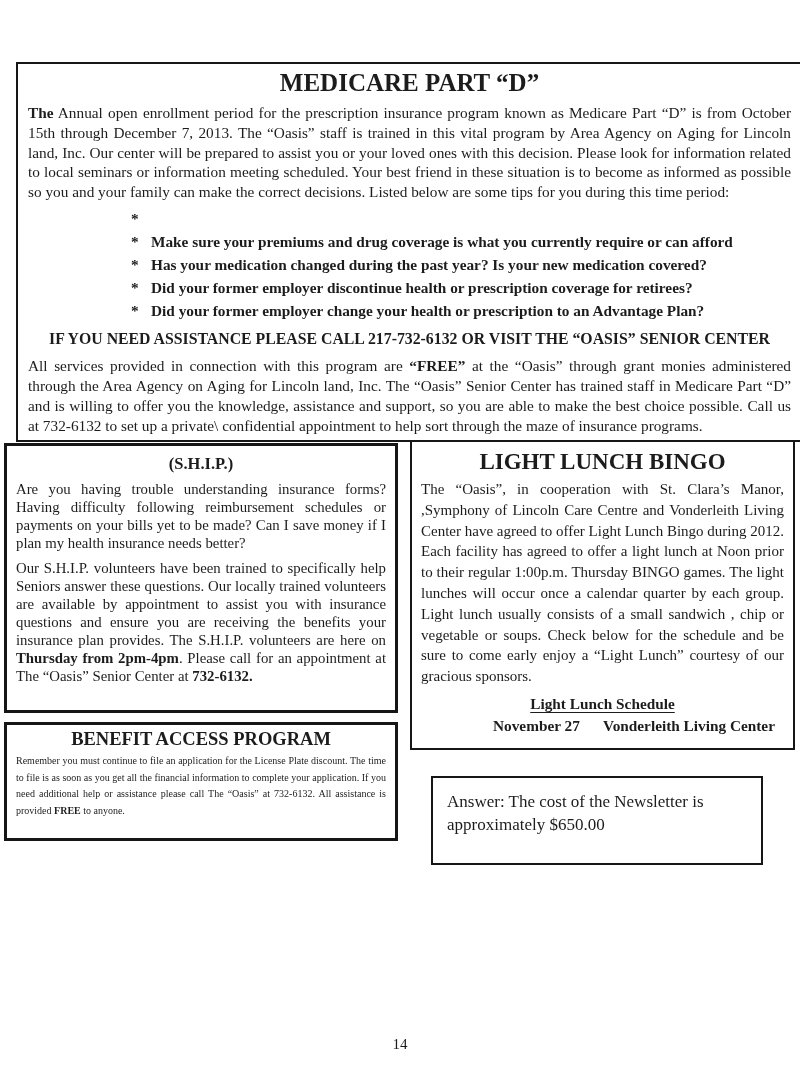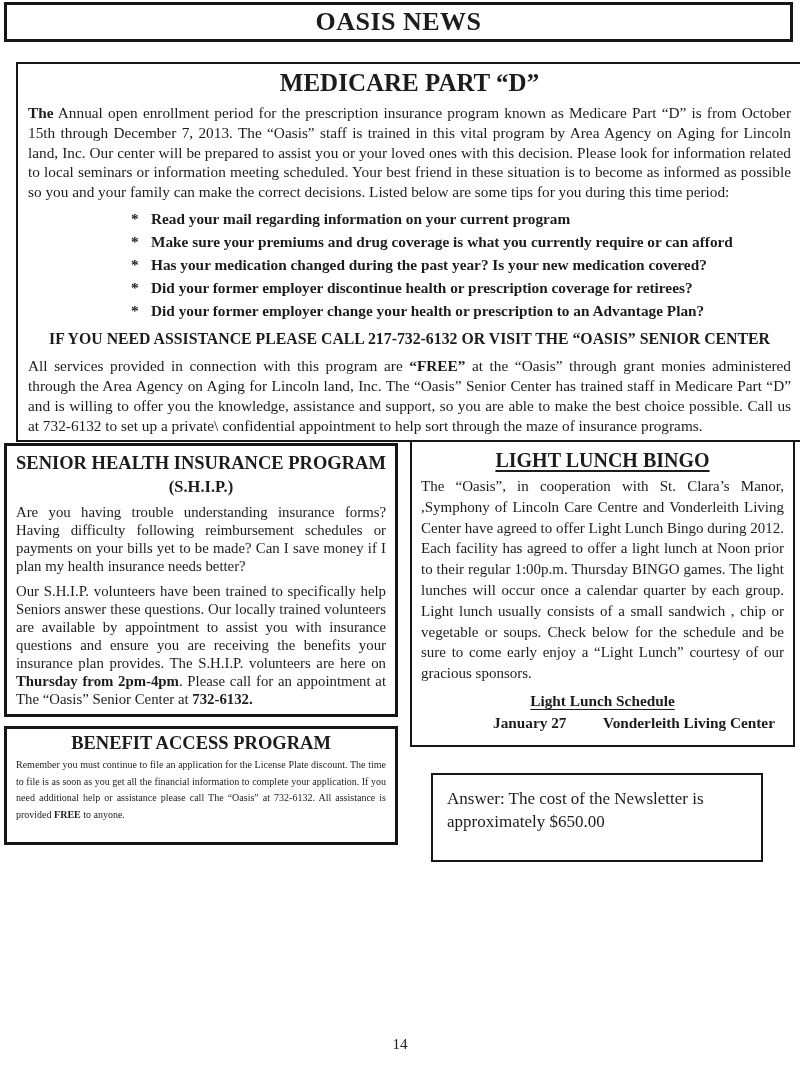--- a/index.html
+++ b/index.html
@@ -125,23 +125,22 @@
   
   .bingo {
     border: 2px solid #161616;
     box-sizing: border-box;
     min-height: 286px;
     padding: 4px 9px 4px 9px;
   }
   .bingo h2 {
     margin: 3px 0 4px 0;
     text-align: center;
-    font-size: 20px;
-    font-weight: bold;
-    text-decoration: underline;
+    font-size: 23px;
+    font-weight: bold;
     text-underline-offset: 3px;
   }
   .bingo .small-just { font-size: 15px; line-height: 20.8px; }
   .sched-title {
     margin: 8px 0 4px 0;
     text-align: center;
     font-weight: bold;
     font-size: 15.3px;
     text-decoration: underline;
     text-underline-offset: 3px;
@@ -172,31 +171,27 @@
     text-align: center;
     font-size: 15px;
   }
   b { font-weight: bold; }
 </style>
 </head>
 <body>
 
 <div class="page">
 
-  <div class="masthead">
-    <h1>OASIS NEWS</h1>
-  </div>
 
   <div class="medicare">
     <h2>MEDICARE PART “D”</h2>
     <p class="body-just"><b>The</b><span> Annual open enrollment period for the prescription insurance program known as Medicare Part “D” is from October 15th through December 7, 2013.  The “Oasis” staff is trained in this vital program by Area Agency on Aging for Lincoln land, Inc.   Our center will be prepared to assist you or your loved ones with this decision.  Please look for information related to local seminars or information meeting scheduled.  Your best friend in these situation is to become as informed as possible so you and your family can make the correct decisions.  Listed below are some tips for you during this time period:</span></p>
     <div class="tips">
       <div class="tip">
         <span class="tip-star">*</span>
-          <span>Read your mail regarding information on your current program</span>
       </div>
       <div class="tip">
         <span class="tip-star">*</span>
           <span>Make sure your premiums and drug coverage is what you currently require or can afford</span>
       </div>
       <div class="tip">
         <span class="tip-star">*</span>
           <span>Has your medication changed during the past year?  Is your new medication covered?</span>
       </div>
       <div class="tip">
@@ -207,39 +202,38 @@
         <span class="tip-star">*</span>
           <span>Did your former employer change your health or prescription to an Advantage Plan?</span>
       </div>
     </div>
     <div class="assist-line">IF YOU NEED ASSISTANCE PLEASE CALL 217-732-6132 OR VISIT THE “OASIS” SENIOR CENTER</div>
     <p class="body-just"><span>All services provided in connection with this program are </span><b>“FREE”</b><span> at the “Oasis” through grant monies administered through the Area Agency on Aging for Lincoln land, Inc.  The “Oasis” Senior Center has trained staff in Medicare Part “D” and is willing to offer you the knowledge, assistance and support, so you are able to make the best choice possible.  Call us at 732-6132 to set up a private\ confidential appointment to help sort through the maze of insurance programs.</span></p>
   </div>
 
   <div class="col-left">
     <div class="ship">
-      <h2>SENIOR HEALTH INSURANCE PROGRAM</h2>
       <h3>(S.H.I.P.)</h3>
       <p class="small-just lead-q">Are you having trouble understanding insurance forms? Having difficulty following reimbursement schedules or payments on your bills yet to be made?  Can I save money if I plan my health insurance needs better?</p>
       <p class="small-just"><span>Our S.H.I.P. volunteers have been trained to specifically help Seniors answer these questions.  Our locally trained volunteers are available by appointment to assist you with insurance questions and ensure you are receiving the benefits your insurance plan provides.  The S.H.I.P. volunteers are here on </span><b>Thursday from 2pm-4pm</b><span>.  Please call for an appointment at The “Oasis” Senior Center at </span><b>732-6132.</b></p>
     </div>
 
     <div class="benefit">
       <h2>BENEFIT ACCESS PROGRAM</h2>
       <p class="small-just"><span>Remember you must continue to file an application for the License Plate discount.  The time to file is as soon as you get all the financial information to complete your application.  If you need additional help or assistance please call The “Oasis” at 732-6132.  All assistance is provided </span><b>FREE</b><span> to anyone.</span></p>
     </div>
   </div>
 
   <div class="col-right">
     <div class="bingo">
       <h2>LIGHT LUNCH BINGO</h2>
       <p class="small-just">The “Oasis”, in cooperation with St. Clara’s Manor, ,Symphony of Lincoln Care Centre and Vonderleith Living Center have agreed to offer Light Lunch Bingo during 2012. Each facility has agreed to offer a light lunch at Noon prior to their regular 1:00p.m. Thursday BINGO games.  The light lunches will occur once a calendar quarter by each group. Light lunch usually consists of a small sandwich , chip or vegetable or soups.  Check below for the schedule and be sure to come early enjoy a “Light Lunch” courtesy of our gracious sponsors.</p>
       <div class="sched-title">Light Lunch Schedule</div>
       <div class="sched-row">
-        <span class="sched-date">January 27</span>
+        <span class="sched-date">November 27</span>
         <span>Vonderleith Living Center</span>
       </div>
     </div>
 
     <div class="answer">Answer:  The cost of the Newsletter is approximately $650.00</div>
   </div>
 
   <div class="footer">14</div>
 
 </div>

